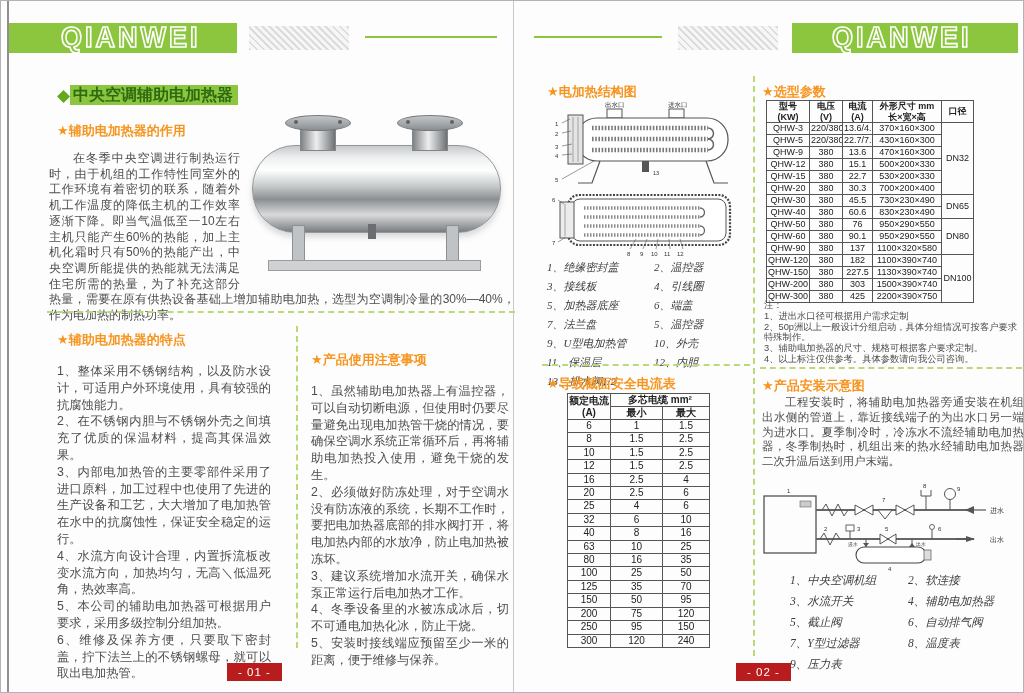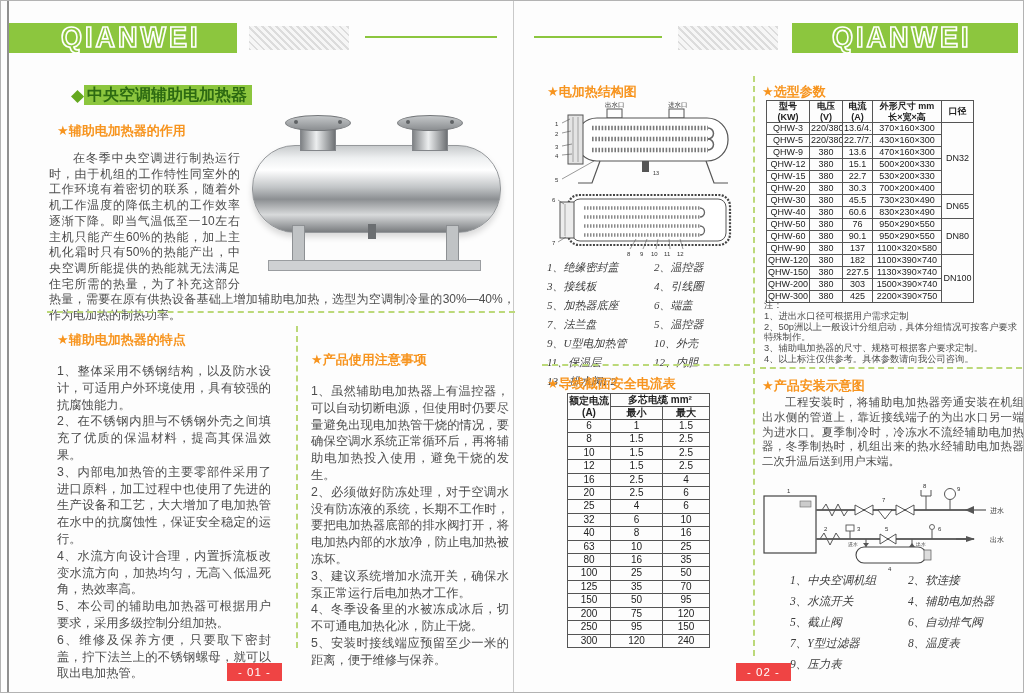--- a/index.html
+++ b/index.html
@@ -19,21 +19,21 @@
   .brand-text{
     position:absolute;top:21px;font-size:27px;font-weight:bold;letter-spacing:3px;
     color:#8CC63E;-webkit-text-stroke:1.6px #ffffff;text-stroke:1.6px #ffffff;
     font-family:"Liberation Sans","DejaVu Sans",sans-serif;transform:scaleY(1.08);
   }
   .hatchbox{position:absolute;top:25px;height:24px;width:100px;
     background:repeating-linear-gradient(45deg,#dcdcdc 0 2px,#f6f6f6 2px 5px);}
   .headline{position:absolute;top:35px;height:2px;background:#8CC63E;}
 
   
-  .doc-title{position:absolute;left:48px;top:84px;font-size:16px;font-weight:bold;margin-left:14px;}
+  .doc-title{position:absolute;left:48px;top:84px;font-size:16px;font-weight:bold;}
   .doc-title .bullet{color:#64a81f;font-size:17px;vertical-align:-1px;}
   .doc-title .band{background:#8CC63E;color:#2d6a12;padding:1px 5px 2px 3px;}
   .sec-h{color:#F7941E;font-weight:bold;font-size:13px;white-space:nowrap;}
   .abs{position:absolute;}
 
   
   .func-body{position:absolute;left:40px;top:150px;width:466px;font-size:12px;
     line-height:15.7px;text-align:justify;}
   .func-body p{margin:0;text-indent:2em;}
   .photo{float:right;width:265px;height:172px;margin:-50px 0 4px 10px;position:relative;}
@@ -55,21 +55,21 @@
   .dash-v{position:absolute;border-left:2px dashed #bcd97a;}
 
   
   .col{position:absolute;top:330px;}
   .col .sec-h{display:block;margin-bottom:14px;}
   .col .body-item{margin:0;font-size:12.3px;line-height:16.8px;text-align:justify;}
   .col1{left:48px;width:214px;}
   .col2{left:302px;width:198px;margin-top:20px;}
 
   
-  .pagenum{position:absolute;top:662px;background:#ef4444;color:#fff;font-size:11.5px;
+  .pagenum{position:absolute;top:662px;background:#b91c1c;color:#fff;font-size:11.5px;
     letter-spacing:1px;padding:3px 11px;}
 
   
   .legend-grid{display:grid;font-family:"Liberation Serif","DejaVu Serif",serif;
     font-style:italic;color:#3d3d3d;}
   .structure-legend{position:absolute;left:33px;top:259px;width:205px;
     grid-template-columns:107px 92px;row-gap:4px;font-size:11px;}
   .install-legend{position:absolute;left:276px;top:572px;width:226px;
     grid-template-columns:118px 104px;row-gap:6px;font-size:11.5px;}
 

